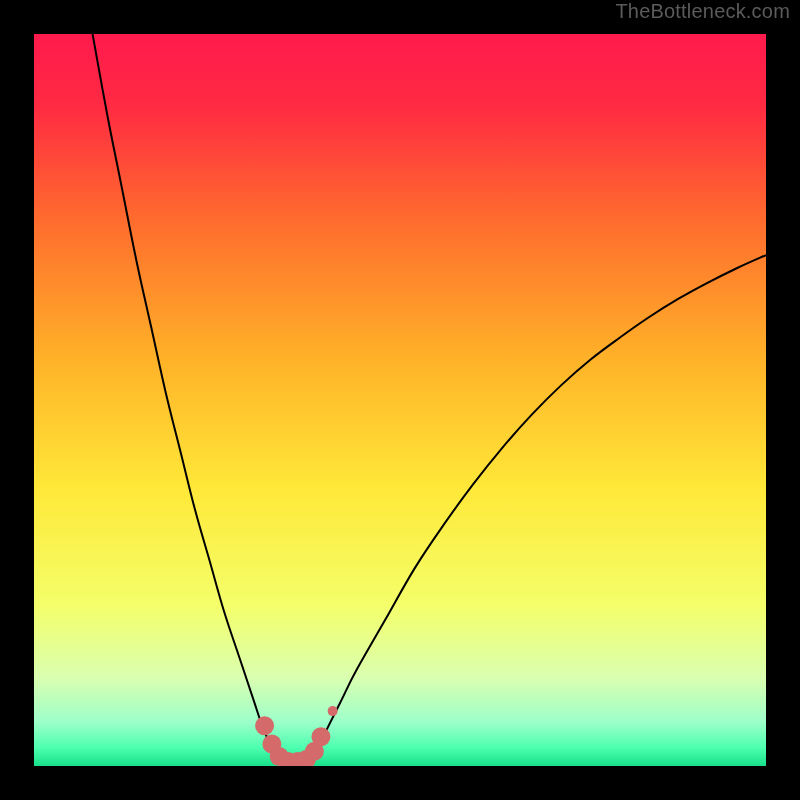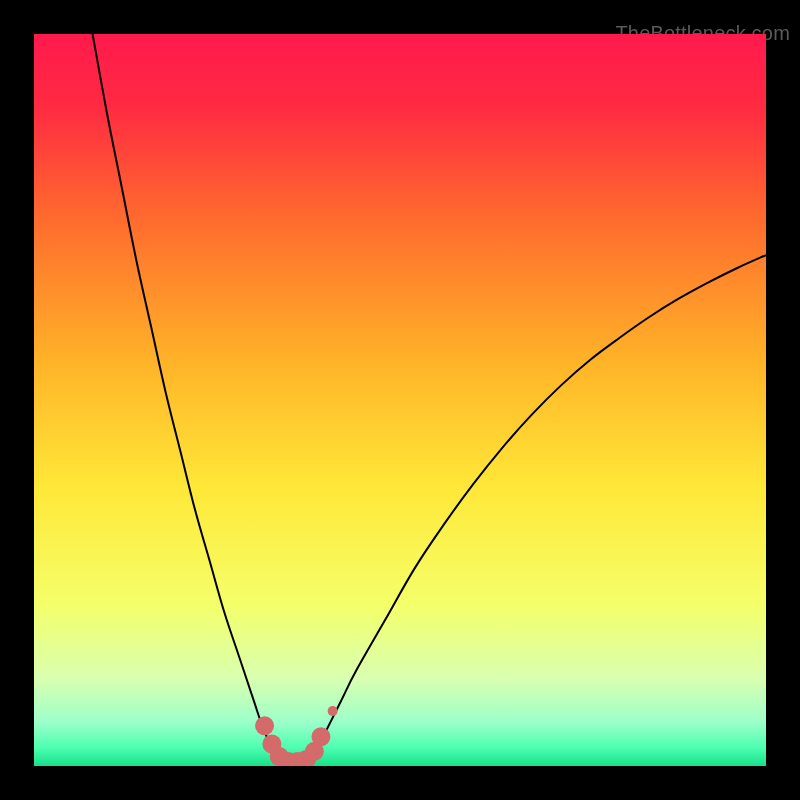--- a/index.html
+++ b/index.html
@@ -5,21 +5,21 @@
   * { margin: 0; padding: 0; box-sizing: border-box; }
   html, body { width: 800px; height: 800px; overflow: hidden; background: #000; }
   .stage {
     position: relative;
     width: 800px;
     height: 800px;
     background: #000;
   }
   .watermark {
     position: absolute;
-    top: 22px;
+    top: 0;
     right: 10px;
     font-family: Arial, Helvetica, sans-serif;
     font-size: 20px;
     color: #5b5b5b;
     letter-spacing: 0.2px;
     user-select: none;
   }
   .plot {
     position: absolute;
     left: 34px;

